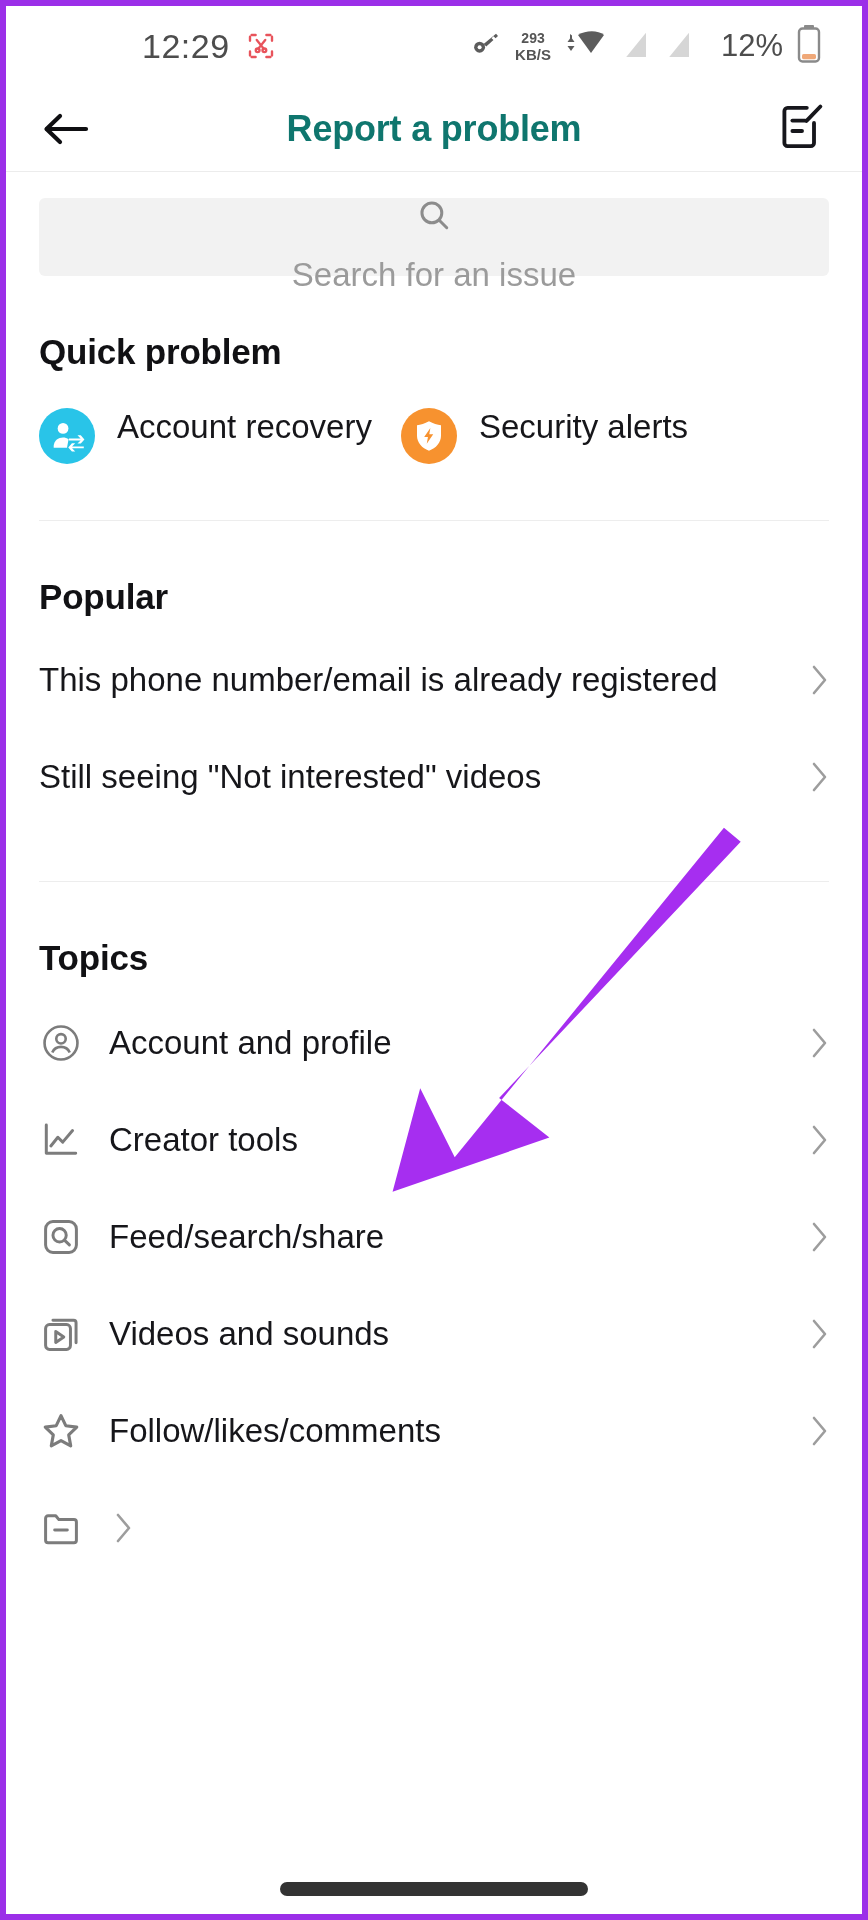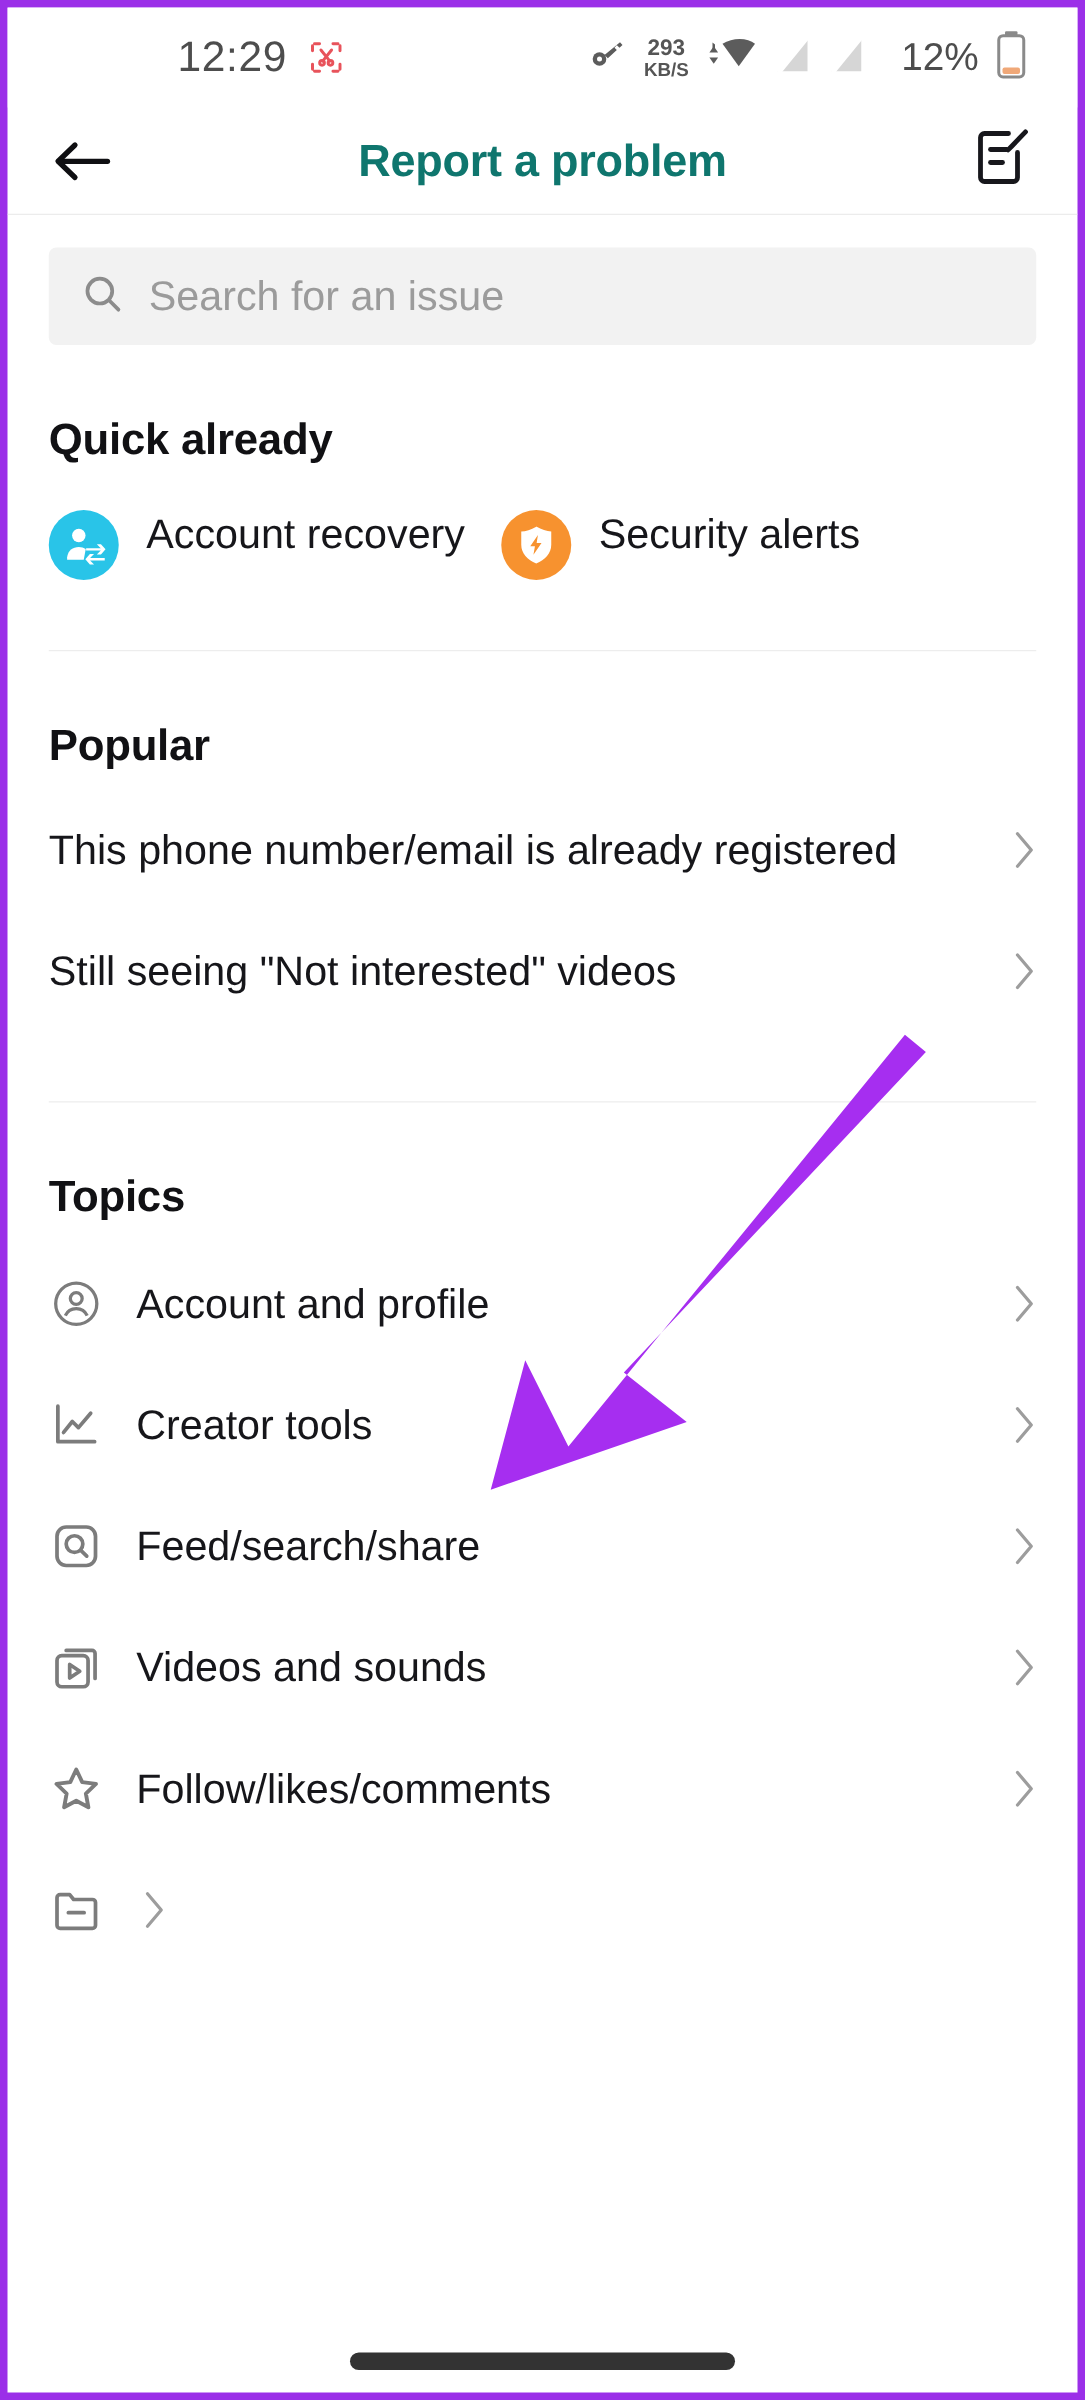--- a/index.html
+++ b/index.html
@@ -26,21 +26,21 @@
     background: #ffffff;
   }
   .sb-left { display: flex; align-items: center; gap: 16px; flex: 0 0 auto; margin-left: 96px; }
   .sb-time { font-size: 34px; color: #4d4d4d; letter-spacing: 0.5px; font-family: "Liberation Sans", sans-serif; }
   .sb-scissor { width: 30px; height: 30px; position: relative; }
   .sb-right { margin-left: auto; display: flex; align-items: center; gap: 13px; }
   .sb-speed {
     display: flex; flex-direction: column; align-items: center;
     line-height: 1; color: #555; font-weight: bold;
   }
-  .sb-speed .n { font-size: 18px; }
+  .sb-speed .n { font-size: 14px; }
   .sb-speed .u { font-size: 15px; margin-top: 2px; }
   .sb-batt-pct { font-size: 31px; color: #4d4d4d; margin-left: 16px; }
 
   
   .header {
     position: relative;
     height: 86px;
     display: flex; align-items: center;
     padding: 0 32px;
     border-bottom: 1px solid #ececec;
@@ -58,20 +58,21 @@
   .content { padding: 0 33px; }
 
   .searchbar {
     margin-top: 26px;
     height: 78px;
     background: #f2f2f2;
     border-radius: 6px;
     display: flex; align-items: center;
     padding: 0 26px;
     gap: 20px;
+    flex-direction: column;
   }
   .search-ph { font-size: 33px; color: #9b9b9b; }
 
   .section-title {
     font-size: 35px; font-weight: bold; color: #111114;
     margin-top: 56px;
     letter-spacing: -0.2px;
   }
 
   .quick-row {
@@ -211,21 +212,21 @@
     <div class="searchbar">
       <span>
         <svg width="34" height="34" viewBox="0 0 24 24" fill="none" stroke="#8c8c8c" stroke-width="2.1" stroke-linecap="round">
           <circle cx="10.5" cy="10.5" r="7"></circle>
           <path d="M15.7 15.7 L21 21"></path>
         </svg>
       </span>
       <span class="search-ph">Search for an issue</span>
     </div>
 
-    <div class="section-title">Quick already</div>
+    <div class="section-title">Quick problem</div>
 
     <div class="quick-row">
       <div class="quick-item first">
         <span class="quick-badge" style="background:#29c4e8">
           <svg width="38" height="38" viewBox="0 0 24 24" fill="#ffffff">
             <circle cx="9.5" cy="7.2" r="3.4"></circle>
             <path d="M3.6 18.2 c0.4 -3.4 2.9 -5.2 5.9 -5.2 c1.3 0 2.5 0.35 3.5 1 l-1 5.4 H3.6 Z"></path>
             <path d="M13.2 13.6 h7.4 l-2 -2 h2.1 l2.3 2.6 l-2.3 2.6 h-2.1 l2 -2 h-7.4 Z"></path>
             <path d="M22.6 18.6 h-7.4 l2 -2 h-2.1 l-2.3 2.6 l2.3 2.6 h2.1 l-2 -2 h7.4 Z"></path>
           </svg>

